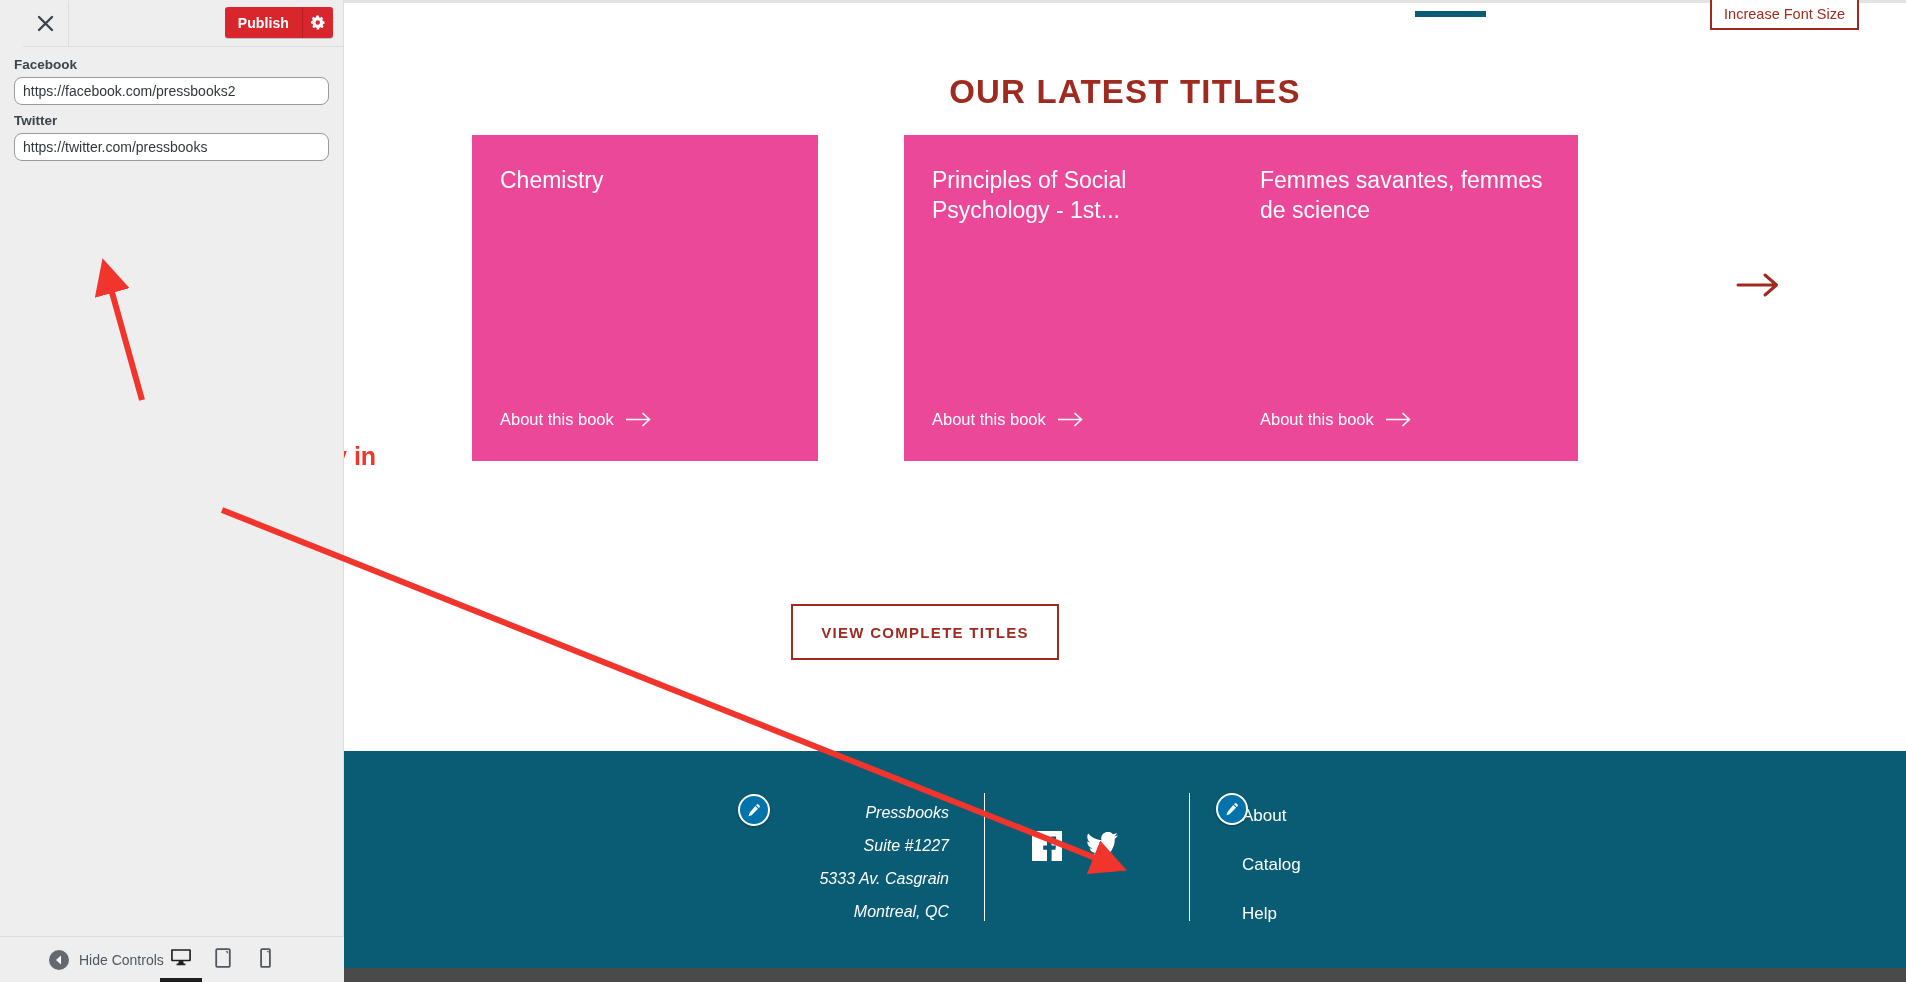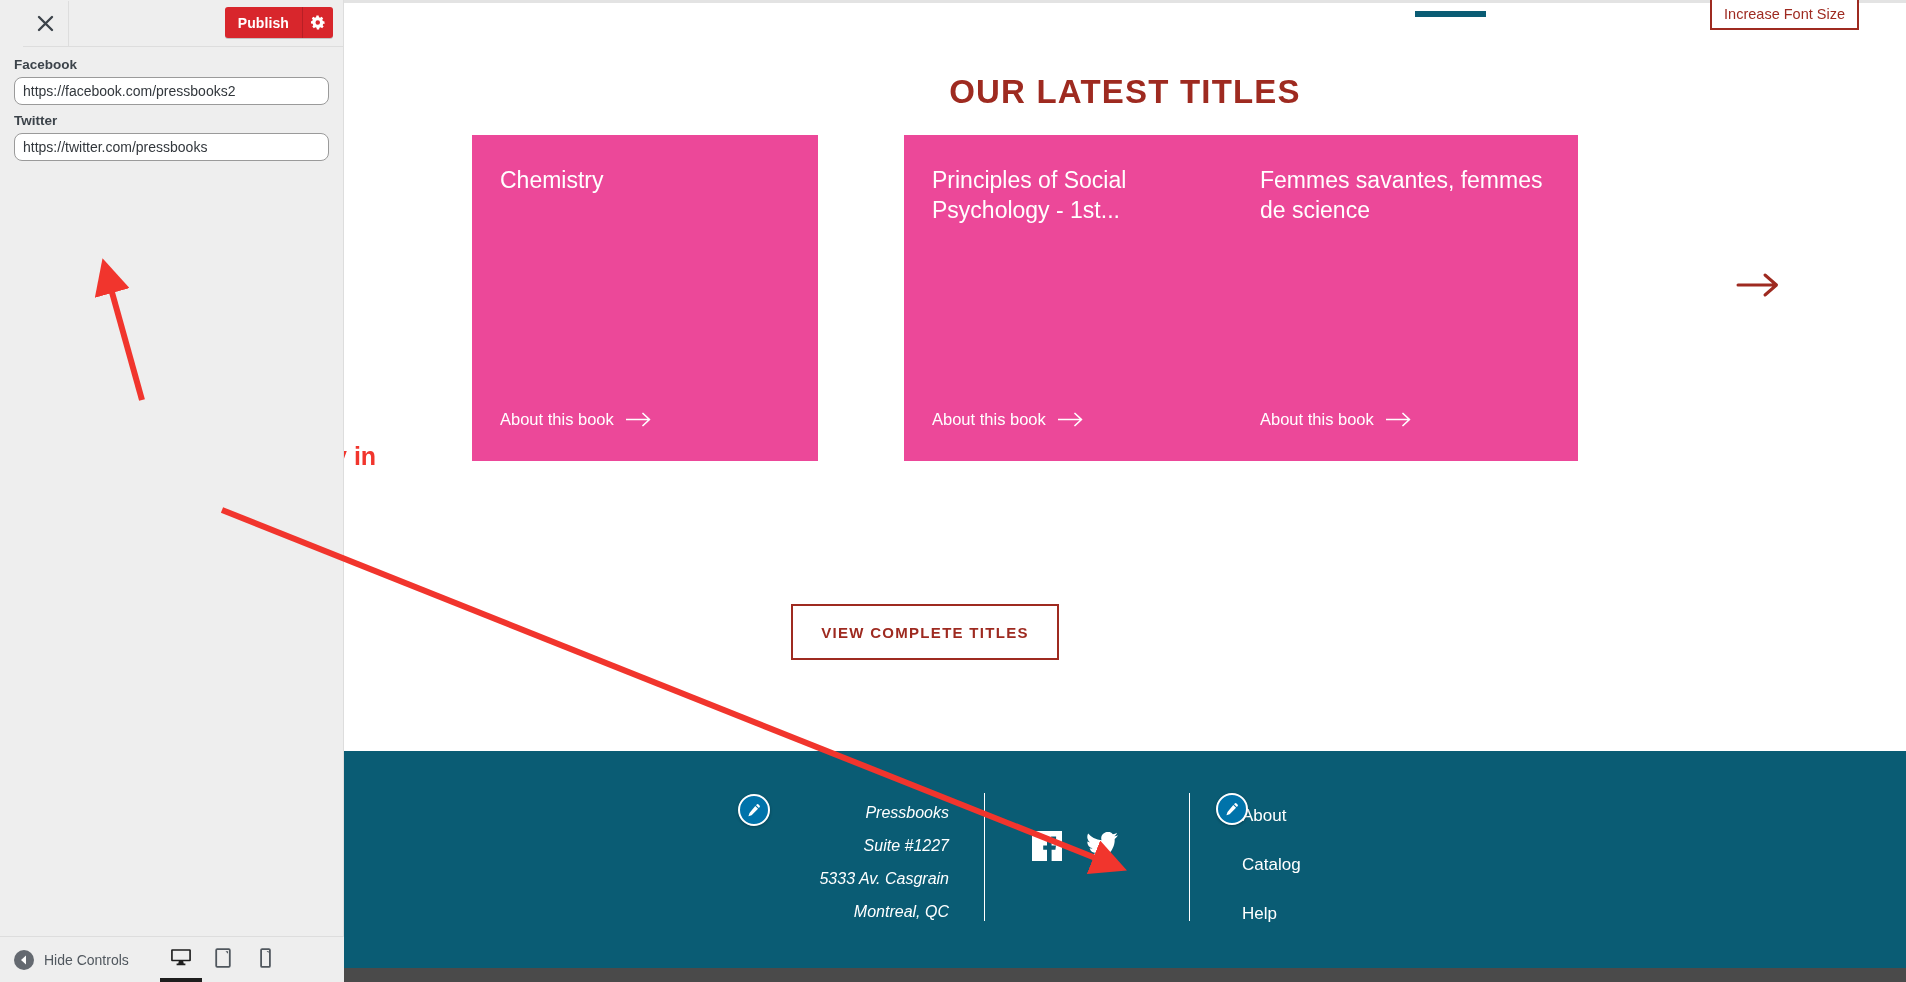--- a/index.html
+++ b/index.html
@@ -82,21 +82,21 @@
     border-radius: 8px; outline: none;
     font-family: "Liberation Sans", sans-serif;
   }
 
   .cz-bottombar {
     position: absolute; left: 0; bottom: 0;
     width: 344px; height: 46px;
     background: #eeeeee;
     border-top: 1px solid #dddddd;
     box-sizing: border-box;
-    display: flex; align-items: center;
+    display: flex; align-items: center; padding-left: 35px;
   }
   .cz-hide {
     display: flex; align-items: center; gap: 10px;
     padding-left: 14px; cursor: pointer;
   }
   .cz-hide-label { font-size: 14px; color: #50575e; }
   .cz-devices { position: absolute; right: 58px; bottom: 0; display: flex; align-items: flex-end; height: 45px; }
   .cz-dev {
     width: 42px; height: 45px;
     display: flex; align-items: center; justify-content: center;

